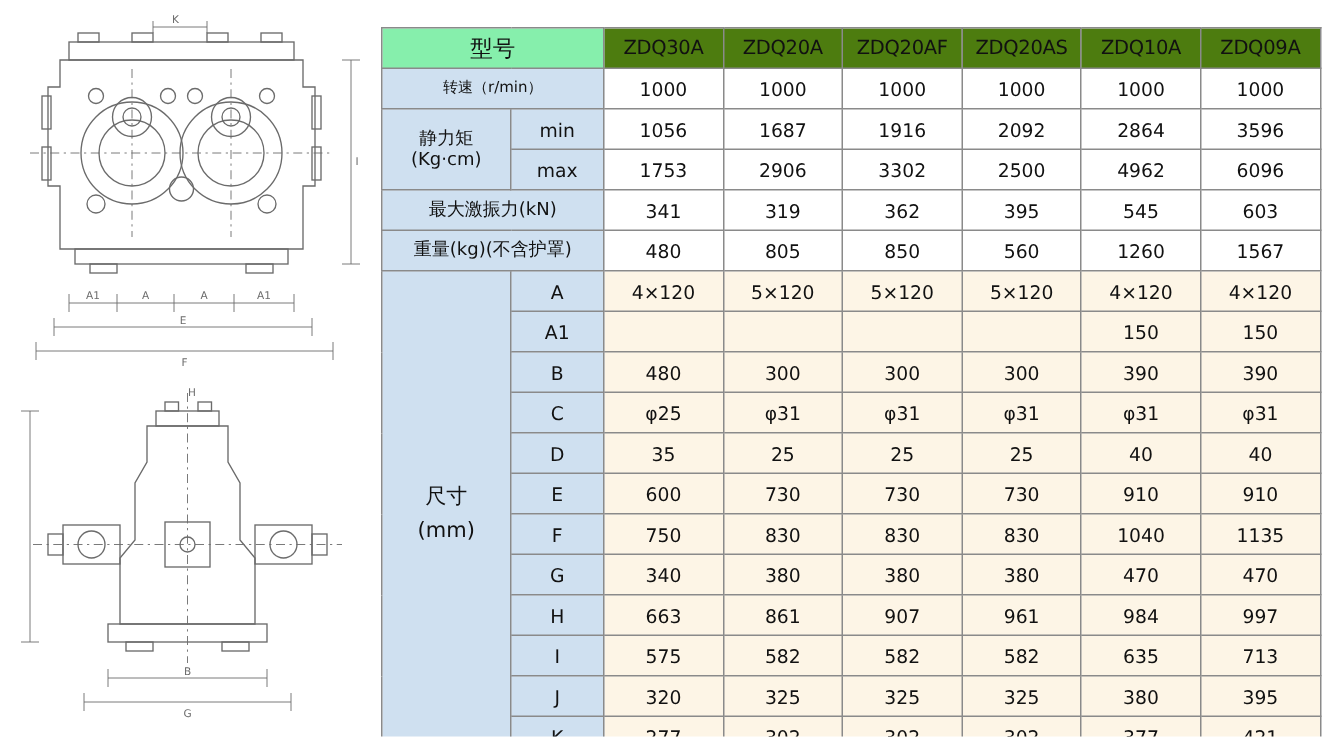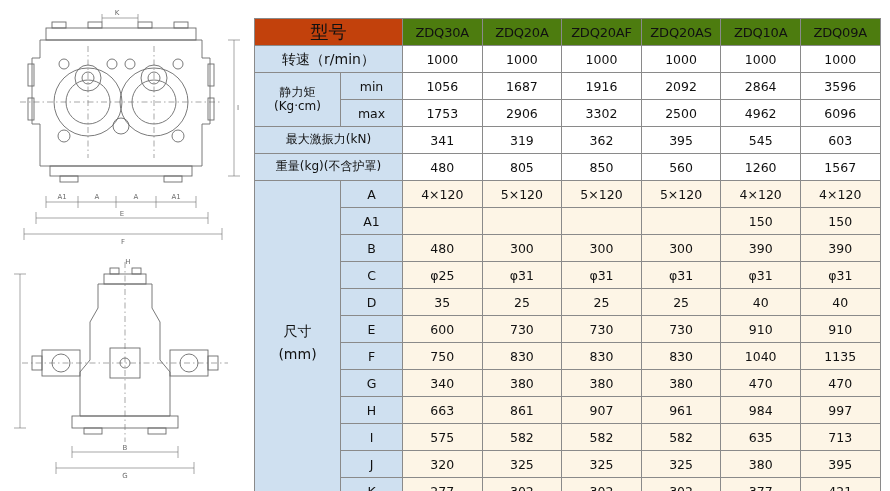--- a/index.html
+++ b/index.html
@@ -57,34 +57,34 @@
     padding: 0;
     height: 26px;
     font-weight: normal;
   }
   
   col.c-lbl1 { width: 86px; }
   col.c-lbl2 { width: 62px; }
   col.c-data { width: 79.6px; }
 
   .hdr-label {
-    background: #c2410c;
+    background: #86efac;
     font-weight: bold;
-    font-size: 18px;
+    font-size: 15px;
   }
   .hdr-model {
     background: #4d7c0f;
     font-weight: bold;
     font-size: 13px;
     letter-spacing: -0.2px;
   }
   .row-label {
     background: #cfe0f0;
     font-weight: bold;
-    font-size: 14px;
+    font-size: 10px;
     line-height: 1.15;
   }
   .row-label.small {
     font-size: 12px;
     text-align: center;
   }
   .sub-label {
     background: #cfe0f0;
     font-size: 12.5px;
     margin-left: 46px;

